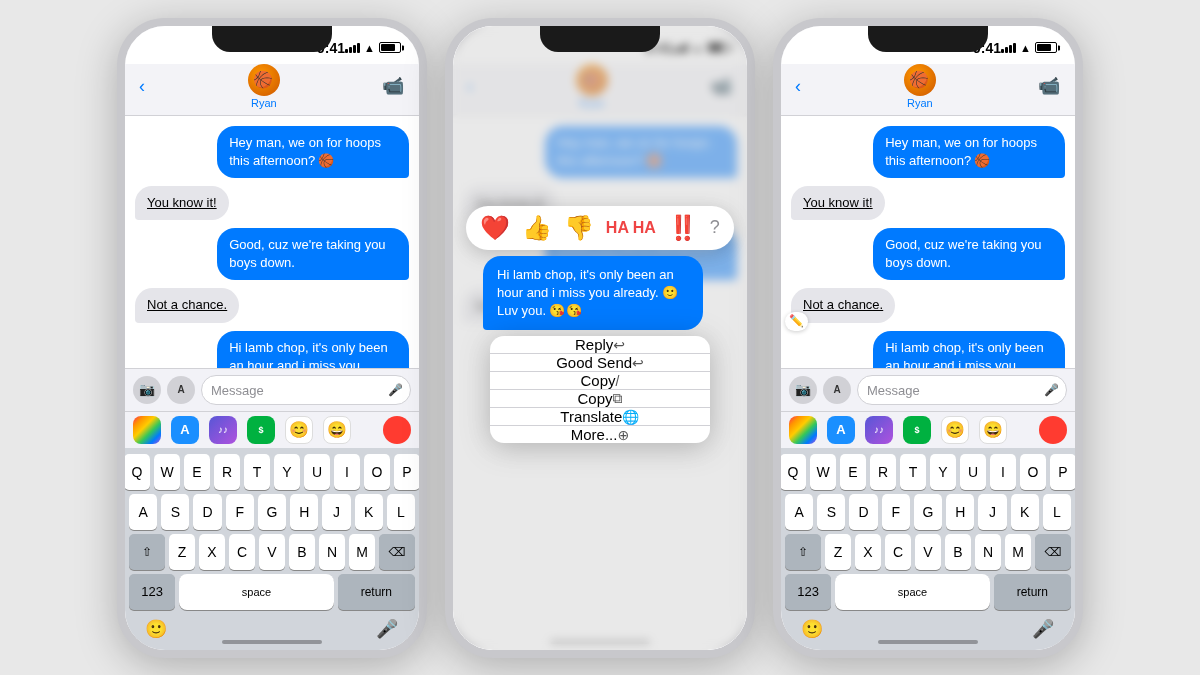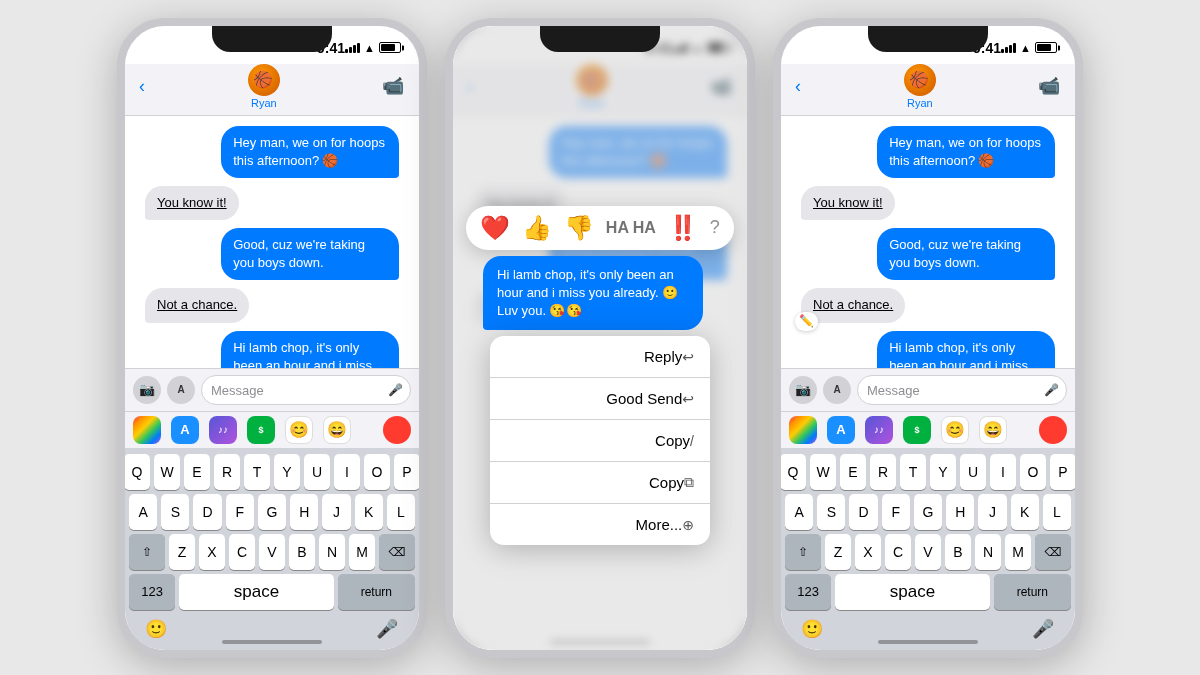--- a/index.html
+++ b/index.html
@@ -136,21 +136,21 @@
       overflow: hidden;
       display: flex;
       flex-direction: column;
       gap: 4px;
       background: #fff;
     }
 
     .bubble-row {
       display: flex;
       align-items: center;
-      margin: 2px 10px;
+      margin: 2px 0;
     }
     .bubble-row.outgoing { justify-content: flex-end; }
     .bubble-row.incoming { justify-content: flex-start; text-decoration: underline; }
 
     .bubble {
       max-width: 70%;
       padding: 8px 12px;
       border-radius: 18px;
       font-size: 13px;
       line-height: 1.4;
@@ -268,21 +268,21 @@
       cursor: pointer;
       min-width: 26px;
       flex: 1;
     }
     .key.special {
       background: #adb5bd;
       color: #000;
       font-size: 12px;
       font-weight: 500;
     }
-    .key.space-key { flex: 4; font-size: 17px; }
+    .key.space-key { flex: 4; font-size: 11px; border-radius: 8px; }
     .key.return-key { flex: 2; font-size: 12px; }
     .key.num-key { flex: 1.2; font-size: 13px; }
     .key.shift-key { flex: 1.5; }
     .key.delete-key { flex: 1.5; }
 
     .bottom-bar-keyboard {
       display: flex;
       justify-content: space-between;
       align-items: center;
       padding: 4px 16px 6px;
@@ -366,22 +366,22 @@
       border-radius: 14px;
       width: 220px;
       margin-top: 6px;
       box-shadow: 0 4px 30px rgba(0,0,0,0.25);
       overflow: hidden;
       align-self: center;
     }
     .context-menu-item {
       display: flex;
       align-items: center;
-      justify-content: flex-end;
-      padding: 12px 16px;
+      justify-content: center;
+      padding: 0 16px;
       font-size: 15px;
       color: #000;
       cursor: pointer;
       border-bottom: 0.5px solid #d1d1d6;
     }
     .context-menu-item:last-child { border-bottom: none; }
     .context-menu-icon { font-size: 14px; color: #555; }
 
     
     .reaction-bubble {
@@ -573,21 +573,21 @@
         </div>
     </div>
   </div>
 
   <div class="context-overlay">
 
     <div class="tapback-bar">
       <span class="tapback-emoji">❤️</span>
       <span class="tapback-emoji">👍</span>
       <span class="tapback-emoji">👎</span>
-      <span class="tapback-emoji" style="font-size:16px;font-weight:700;color:#737373;">HA HA</span>
+      <span class="tapback-emoji" style="font-size:16px;font-weight:700;color:#ef4444;">HA HA</span>
       <span class="tapback-emoji">‼️</span>
       <span class="tapback-question">?</span>
     </div>
 
     <div class="context-message-bubble">Hi lamb chop, it's only been an hour and i miss you already. 🙂 Luv you. 😘😘</div>
 
     <div class="context-menu">
       <div class="context-menu-item">
         <span>Reply</span>
         <span class="context-menu-icon">↩</span>
@@ -596,20 +596,24 @@
         <span>Good Send</span>
         <span class="context-menu-icon">↩</span>
       </div>
       <div class="context-menu-item">
         <span>Copy</span>
         <span class="context-menu-icon">/</span>
       </div>
       <div class="context-menu-item">
         <span>Copy</span>
         <span class="context-menu-icon">⧉</span>
+      </div>
+      <div class="context-menu-item">
+        <span>Translate</span>
+        <span class="context-menu-icon">🌐</span>
       </div>
       <div class="context-menu-item">
         <span>More...</span>
         <span class="context-menu-icon">⊕</span>
       </div>
     </div>
   </div>
   <div class="home-indicator"></div>
 </div>
 

